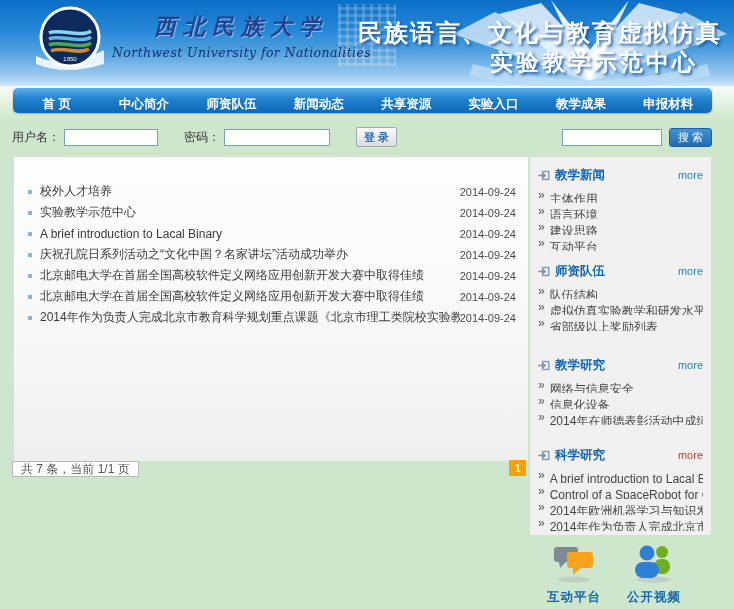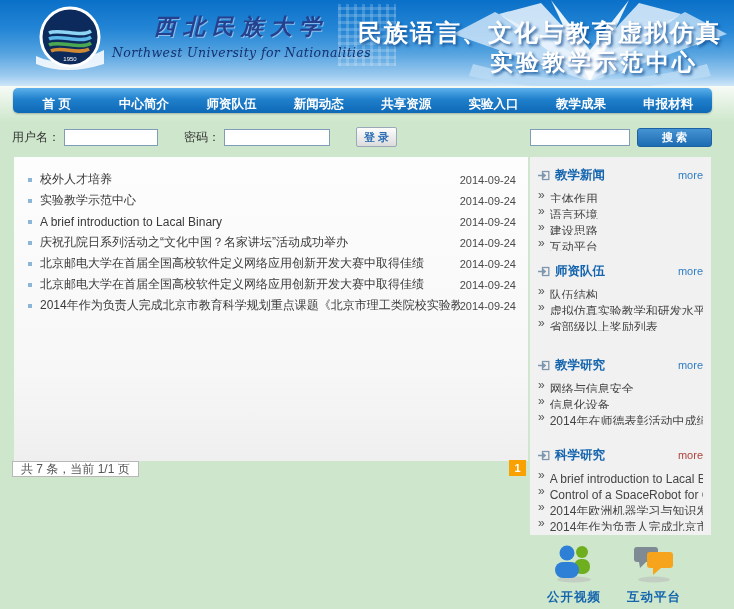--- a/index.html
+++ b/index.html
@@ -39,25 +39,25 @@
                display:flex; align-items:center; font-size:12px; color:#333; }
   .lab1 { margin-left:12px; }
   .lab2 { margin-left:26px; }
   input.txt { height:17px; border:1px solid #7f9db9; background:#fff; font-size:12px; padding:0 3px; }
   .in-user { width:94px; margin-left:4px; }
   .in-pass { width:106px; margin-left:4px; }
   .login-btn { margin-left:26px; height:20px; padding:0 7px; font-size:11px; font-weight:bold; color:#2a6db4;
                background:linear-gradient(180deg,#fdfdfd,#dcdcdc); border:1px solid #9aa8b8; border-radius:2px; cursor:pointer; }
   .spacer { flex:1; }
   .in-search { width:100px; }
-  .search-btn { margin-left:7px; margin-right:22px; height:19px; padding:0 24px; font-size:11px; font-weight:bold; color:#fff;
+  .search-btn { margin-left:7px; margin-right:22px; height:19px; padding:0 8px; font-size:11px; font-weight:normal; color:#fff;
                 background:linear-gradient(180deg,#4593d2,#1d6cb2); border:1px solid #1a62a4; border-radius:3px; cursor:pointer; }
 
   
-  .news-box { position:absolute; left:14px; top:157px; width:514px; height:304px; padding-top:12px;
+  .news-box { position:absolute; left:14px; top:157px; width:514px; height:304px; padding-top:24px;
               background:linear-gradient(180deg,#fdfdfd 0%,#f7f7f7 70%,#efefef 100%); }
   .news-row { display:flex; align-items:center; height:21px; padding:0 12px 0 14px; }
   .bullet { width:4px; height:4px; background:#8cb6d8; margin-right:8px; flex:none; }
   .news-title { flex:1; font-size:12px; color:#3a3a3a; white-space:nowrap; overflow:hidden; cursor:pointer; }
   .news-date { font-size:11px; color:#4a4a4a; flex:none; }
 
   
   .pag-box { position:absolute; left:12px; top:461px; height:16px; padding:0 8px; background:#fff;
              border:1px solid #b8b8b8; font-size:12px; color:#555; line-height:14px; }
   .page-num { position:absolute; left:509px; top:460px; width:17px; height:16px; background:#f8a100; color:#fff;
@@ -292,36 +292,36 @@
           <span class="chev">»</span>
           <span class="side-item-label">2014年作为负责人完成北京市教育科</span>
         </div>
     </div>
   </div>
 
   <div class="footer-icons">
     <div class="f-item">
       <span>
         <svg width="46" height="42" viewBox="0 0 46 42">
+          <ellipse cx="23" cy="38.5" rx="16" ry="3" fill="#b9b9b9" opacity=".55"></ellipse>
+          <rect x="3" y="6" width="24" height="15" rx="3" fill="#7f8b94"></rect>
+          <path d="M8,21 L15,21 L9,27 Z" fill="#7f8b94"></path>
+          <rect x="16" y="11" width="26" height="16" rx="3" fill="#f6a41c"></rect>
+          <path d="M22,27 L30,27 L22,34 Z" fill="#f6a41c"></path>
+        </svg>
+      </span>
+      <div class="f-label">互动平台</div>
+    </div>
+    <div class="f-item">
+      <span>
+        <svg width="46" height="42" viewBox="0 0 46 42">
           <ellipse cx="23" cy="38.5" rx="17" ry="3" fill="#b9b9b9" opacity=".55"></ellipse>
           <circle cx="31" cy="11" r="6" fill="#6fae1f"></circle>
           <rect x="23" y="18" width="16" height="15" rx="7" fill="#6fae1f"></rect>
           <circle cx="16" cy="12" r="7.5" fill="#2e7fd6"></circle>
           <rect x="4" y="21" width="24" height="16" rx="8" fill="#2e7fd6"></rect>
         </svg>
       </span>
       <div class="f-label">公开视频</div>
     </div>
-    <div class="f-item">
-      <span>
-        <svg width="46" height="42" viewBox="0 0 46 42">
-          <ellipse cx="23" cy="38.5" rx="16" ry="3" fill="#b9b9b9" opacity=".55"></ellipse>
-          <rect x="3" y="6" width="24" height="15" rx="3" fill="#7f8b94"></rect>
-          <path d="M8,21 L15,21 L9,27 Z" fill="#7f8b94"></path>
-          <rect x="16" y="11" width="26" height="16" rx="3" fill="#f6a41c"></rect>
-          <path d="M22,27 L30,27 L22,34 Z" fill="#f6a41c"></path>
-        </svg>
-      </span>
-      <div class="f-label">互动平台</div>
-    </div>
   </div>
 
 </div>
 
 </body></html>

